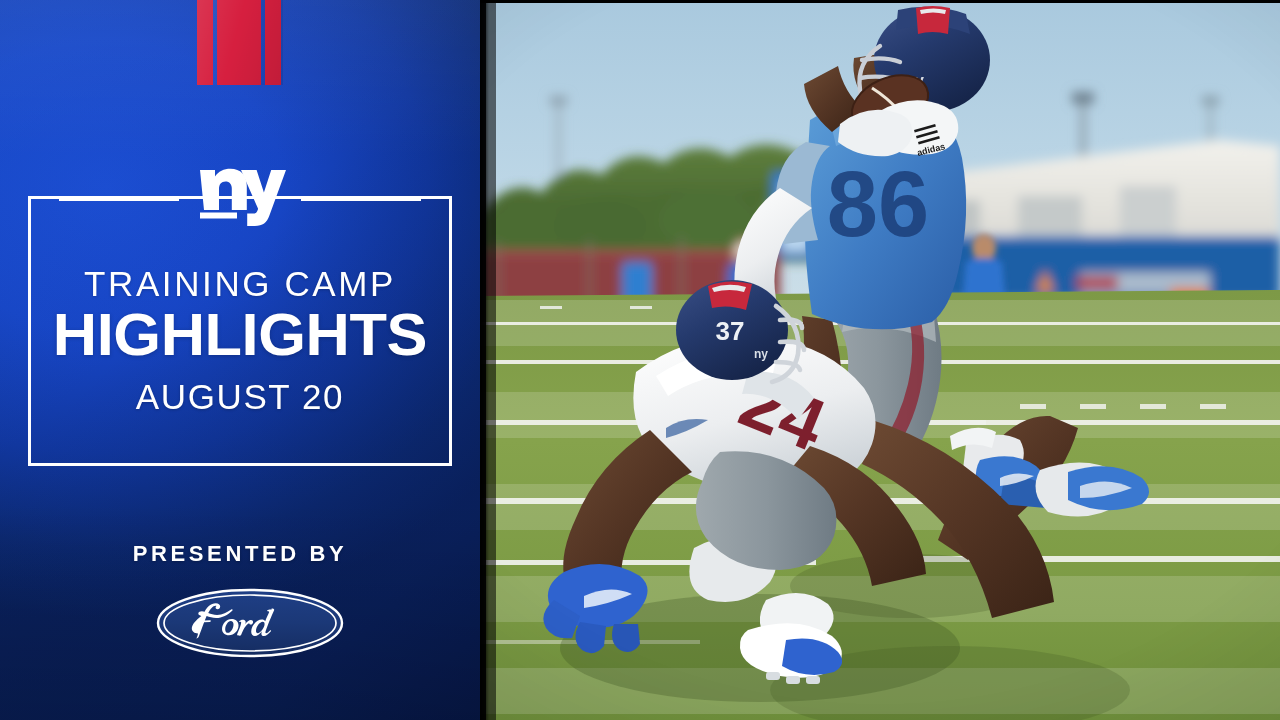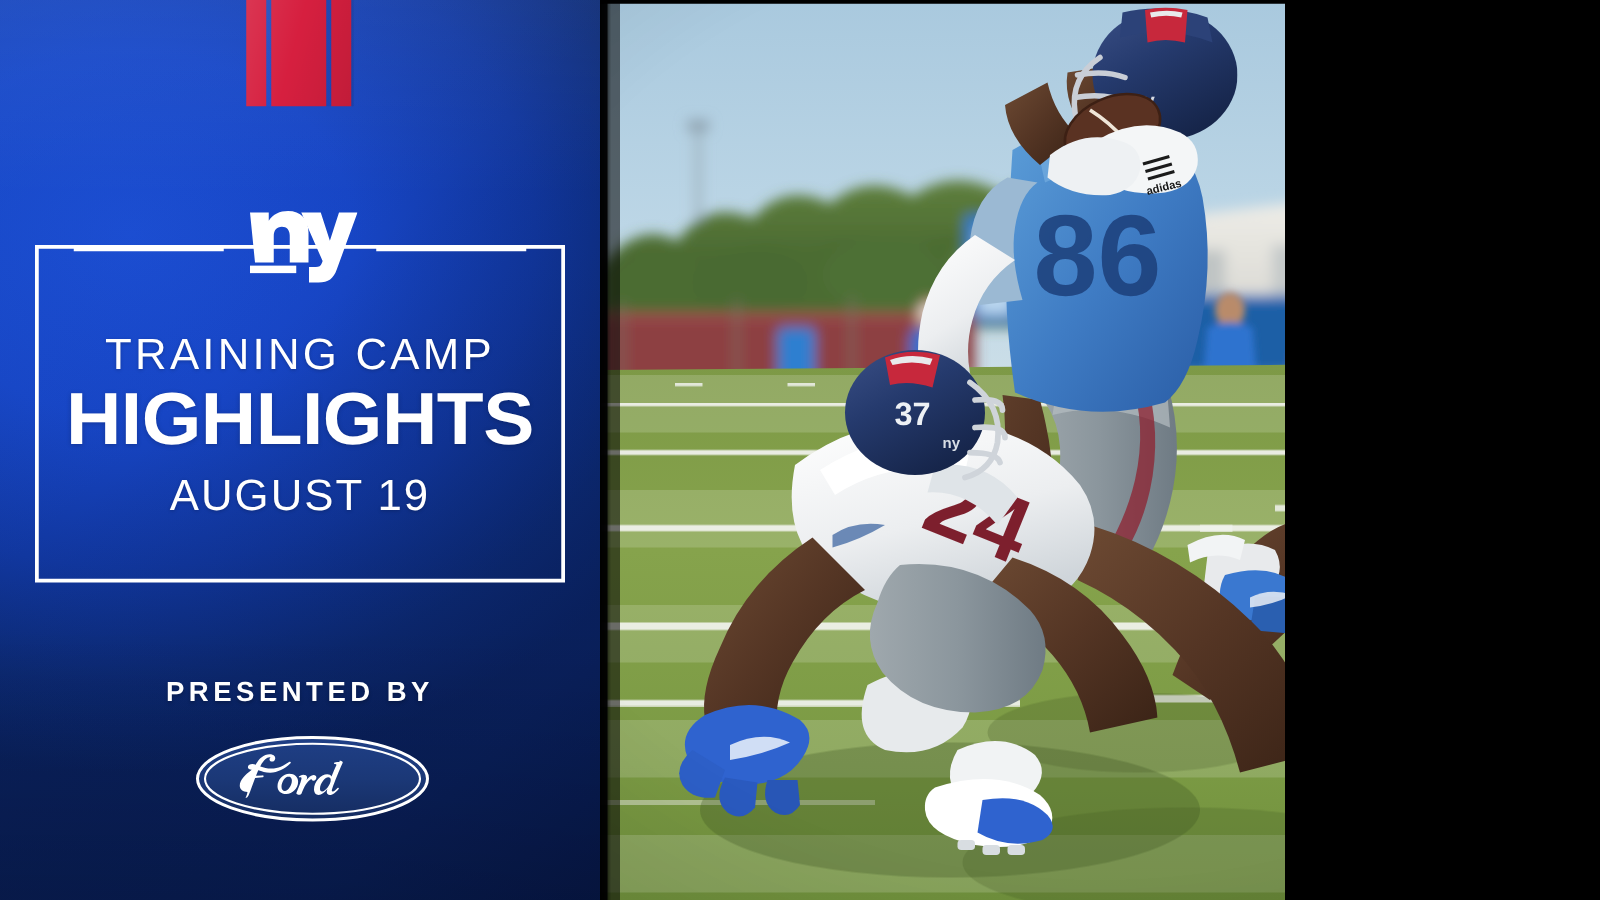--- a/index.html
+++ b/index.html
@@ -1,19 +1,19 @@
 <!DOCTYPE html>
 <html><head>
 <meta charset="utf-8">
 <style>
   * { margin:0; padding:0; box-sizing:border-box; }
   html,body{ width:1280px; height:720px; overflow:hidden; background:#000; }
   body{ font-family:"Liberation Sans", sans-serif; }
 
-  #stage{ position:relative; width:1028px; height:720px; overflow:hidden; }
+  #stage{ position:relative; width:1280px; height:720px; overflow:hidden; }
 
   
   #left-panel{
     position:absolute; left:0; top:0; width:480px; height:720px;
     background:#133CB4;
     overflow:hidden;
   }
   #left-panel .grad-a{
     position:absolute; inset:0;
     background:radial-gradient(ellipse 520px 430px at 22% 26%, #1B4CD0 0%, #1745C4 34%, #11379F 62%, #0C2A74 84%, #0A2260 100%);
@@ -138,21 +138,21 @@
           <rect x="6" y="50.5" width="37" height="6"></rect>
         </g>
       </svg>
       <div class="rule right"></div>
     </div>
 
     <div id="frame-box"></div>
     <div id="title-stack">
       <div id="line-top">TRAINING CAMP</div>
       <div id="line-main">HIGHLIGHTS</div>
-      <div id="line-date">AUGUST 19</div>
+      <div id="line-date">AUGUST 20</div>
     </div>
 
     <div id="presented-by">PRESENTED BY</div>
 
     <div id="ford-logo">
       <svg viewBox="0 0 188 70" aria-hidden="true">
         <defs>
           <linearGradient id="fordFill" x1="0" y1="0" x2="0" y2="1">
             <stop offset="0" stop-color="#1f3f86"></stop>
             <stop offset="0.5" stop-color="#1b3877"></stop>

